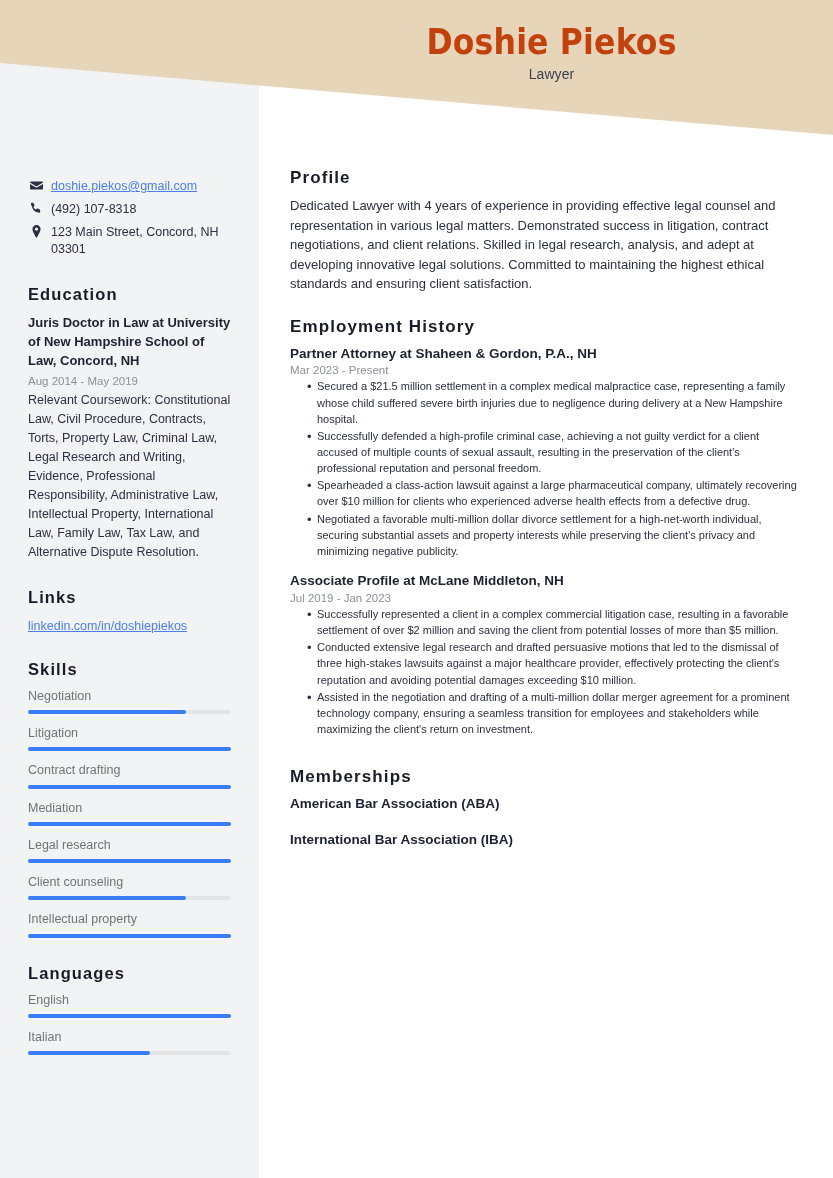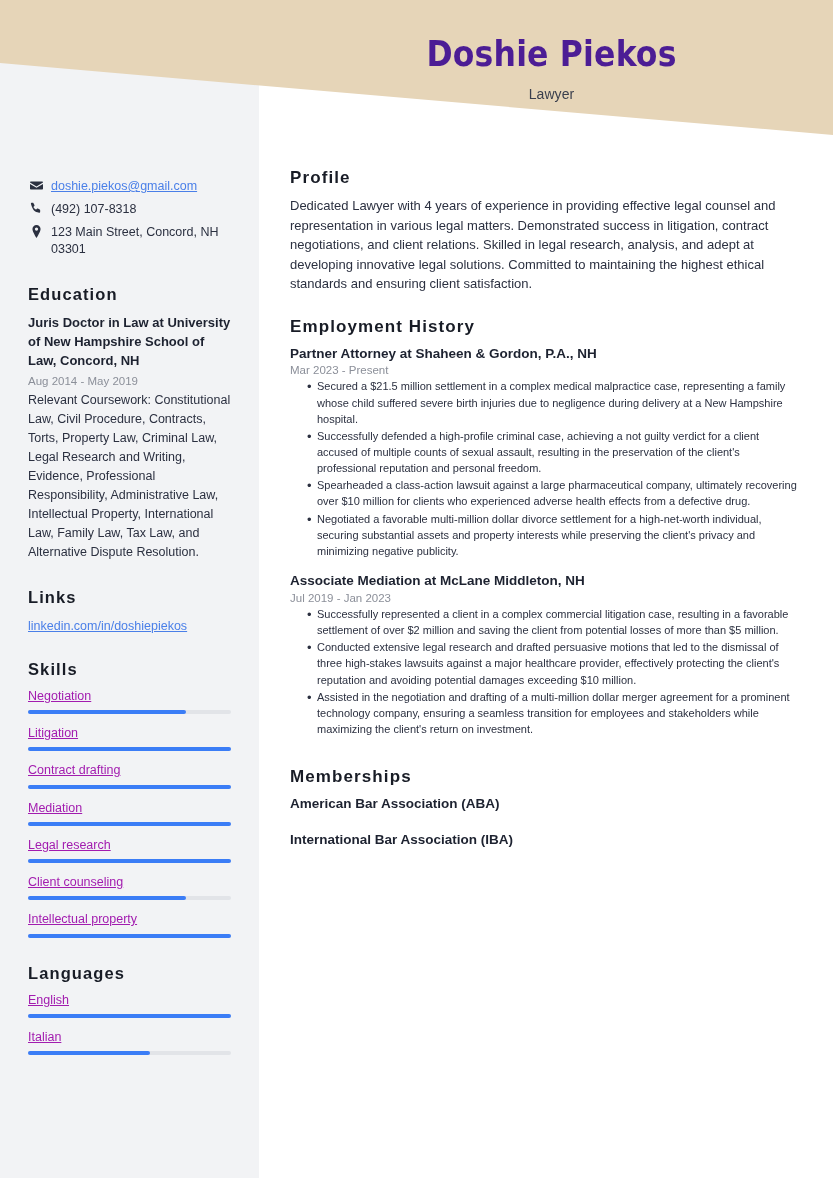--- a/index.html
+++ b/index.html
@@ -35,24 +35,24 @@
     left: 0;
     width: 833px;
     text-align: center;
     padding-left: 270px;
     z-index: 4;
   }
   .name {
     font-family: "DejaVu Sans Condensed", "Liberation Sans Narrow", "Liberation Sans", sans-serif;
     font-size: 35px;
     font-weight: bold;
-    color: #4c1d95;
+    color: #c2410c;
     letter-spacing: 0.2px;
     line-height: 1.15;
-    margin: 12px;
+    margin: 0;
     white-space: nowrap;
     text-align: center;
   }
   .job-title {
     font-size: 14px;
     color: #3a3f4d;
     margin-top: 4px;
     letter-spacing: 0.1px;
   }
 
@@ -118,24 +118,23 @@
     margin-top: 2px;
   }
 
   .links-block { margin-top: 2px; }
   .links-block a { font-size: 12.5px; }
 
   
   .bar-item { margin-bottom: 11px; }
   .bar-label {
     font-size: 12.5px;
-    color: #a21caf;
+    color: #737373;
     margin-bottom: 6px;
     line-height: 1.3;
-    text-decoration: underline;
   }
   .bar-track {
     position: relative;
     height: 4px;
     width: 100%;
     background: #e2e4e8;
     border-radius: 2px;
   }
   .bar-fill {
     position: absolute;
@@ -345,21 +344,21 @@
           <div class="entry-title">Partner Attorney at Shaheen &amp; Gordon, P.A., NH</div>
           <div class="entry-date">Mar 2023 - Present</div>
           <ul class="bullets">
             <li>Secured a $21.5 million settlement in a complex medical malpractice case, representing a family whose child suffered severe birth injuries due to negligence during delivery at a New Hampshire hospital.</li>
             <li>Successfully defended a high-profile criminal case, achieving a not guilty verdict for a client accused of multiple counts of sexual assault, resulting in the preservation of the client's professional reputation and personal freedom.</li>
             <li>Spearheaded a class-action lawsuit against a large pharmaceutical company, ultimately recovering over $10 million for clients who experienced adverse health effects from a defective drug.</li>
             <li>Negotiated a favorable multi-million dollar divorce settlement for a high-net-worth individual, securing substantial assets and property interests while preserving the client's privacy and minimizing negative publicity.</li>
           </ul>
         </div>
         <div class="entry">
-          <div class="entry-title">Associate Mediation at McLane Middleton, NH</div>
+          <div class="entry-title">Associate Profile at McLane Middleton, NH</div>
           <div class="entry-date">Jul 2019 - Jan 2023</div>
           <ul class="bullets">
             <li>Successfully represented a client in a complex commercial litigation case, resulting in a favorable settlement of over $2 million and saving the client from potential losses of more than $5 million.</li>
             <li>Conducted extensive legal research and drafted persuasive motions that led to the dismissal of three high-stakes lawsuits against a major healthcare provider, effectively protecting the client's reputation and avoiding potential damages exceeding $10 million.</li>
             <li>Assisted in the negotiation and drafting of a multi-million dollar merger agreement for a prominent technology company, ensuring a seamless transition for employees and stakeholders while maximizing the client's return on investment.</li>
           </ul>
         </div>
       </div>
   </div>
 

